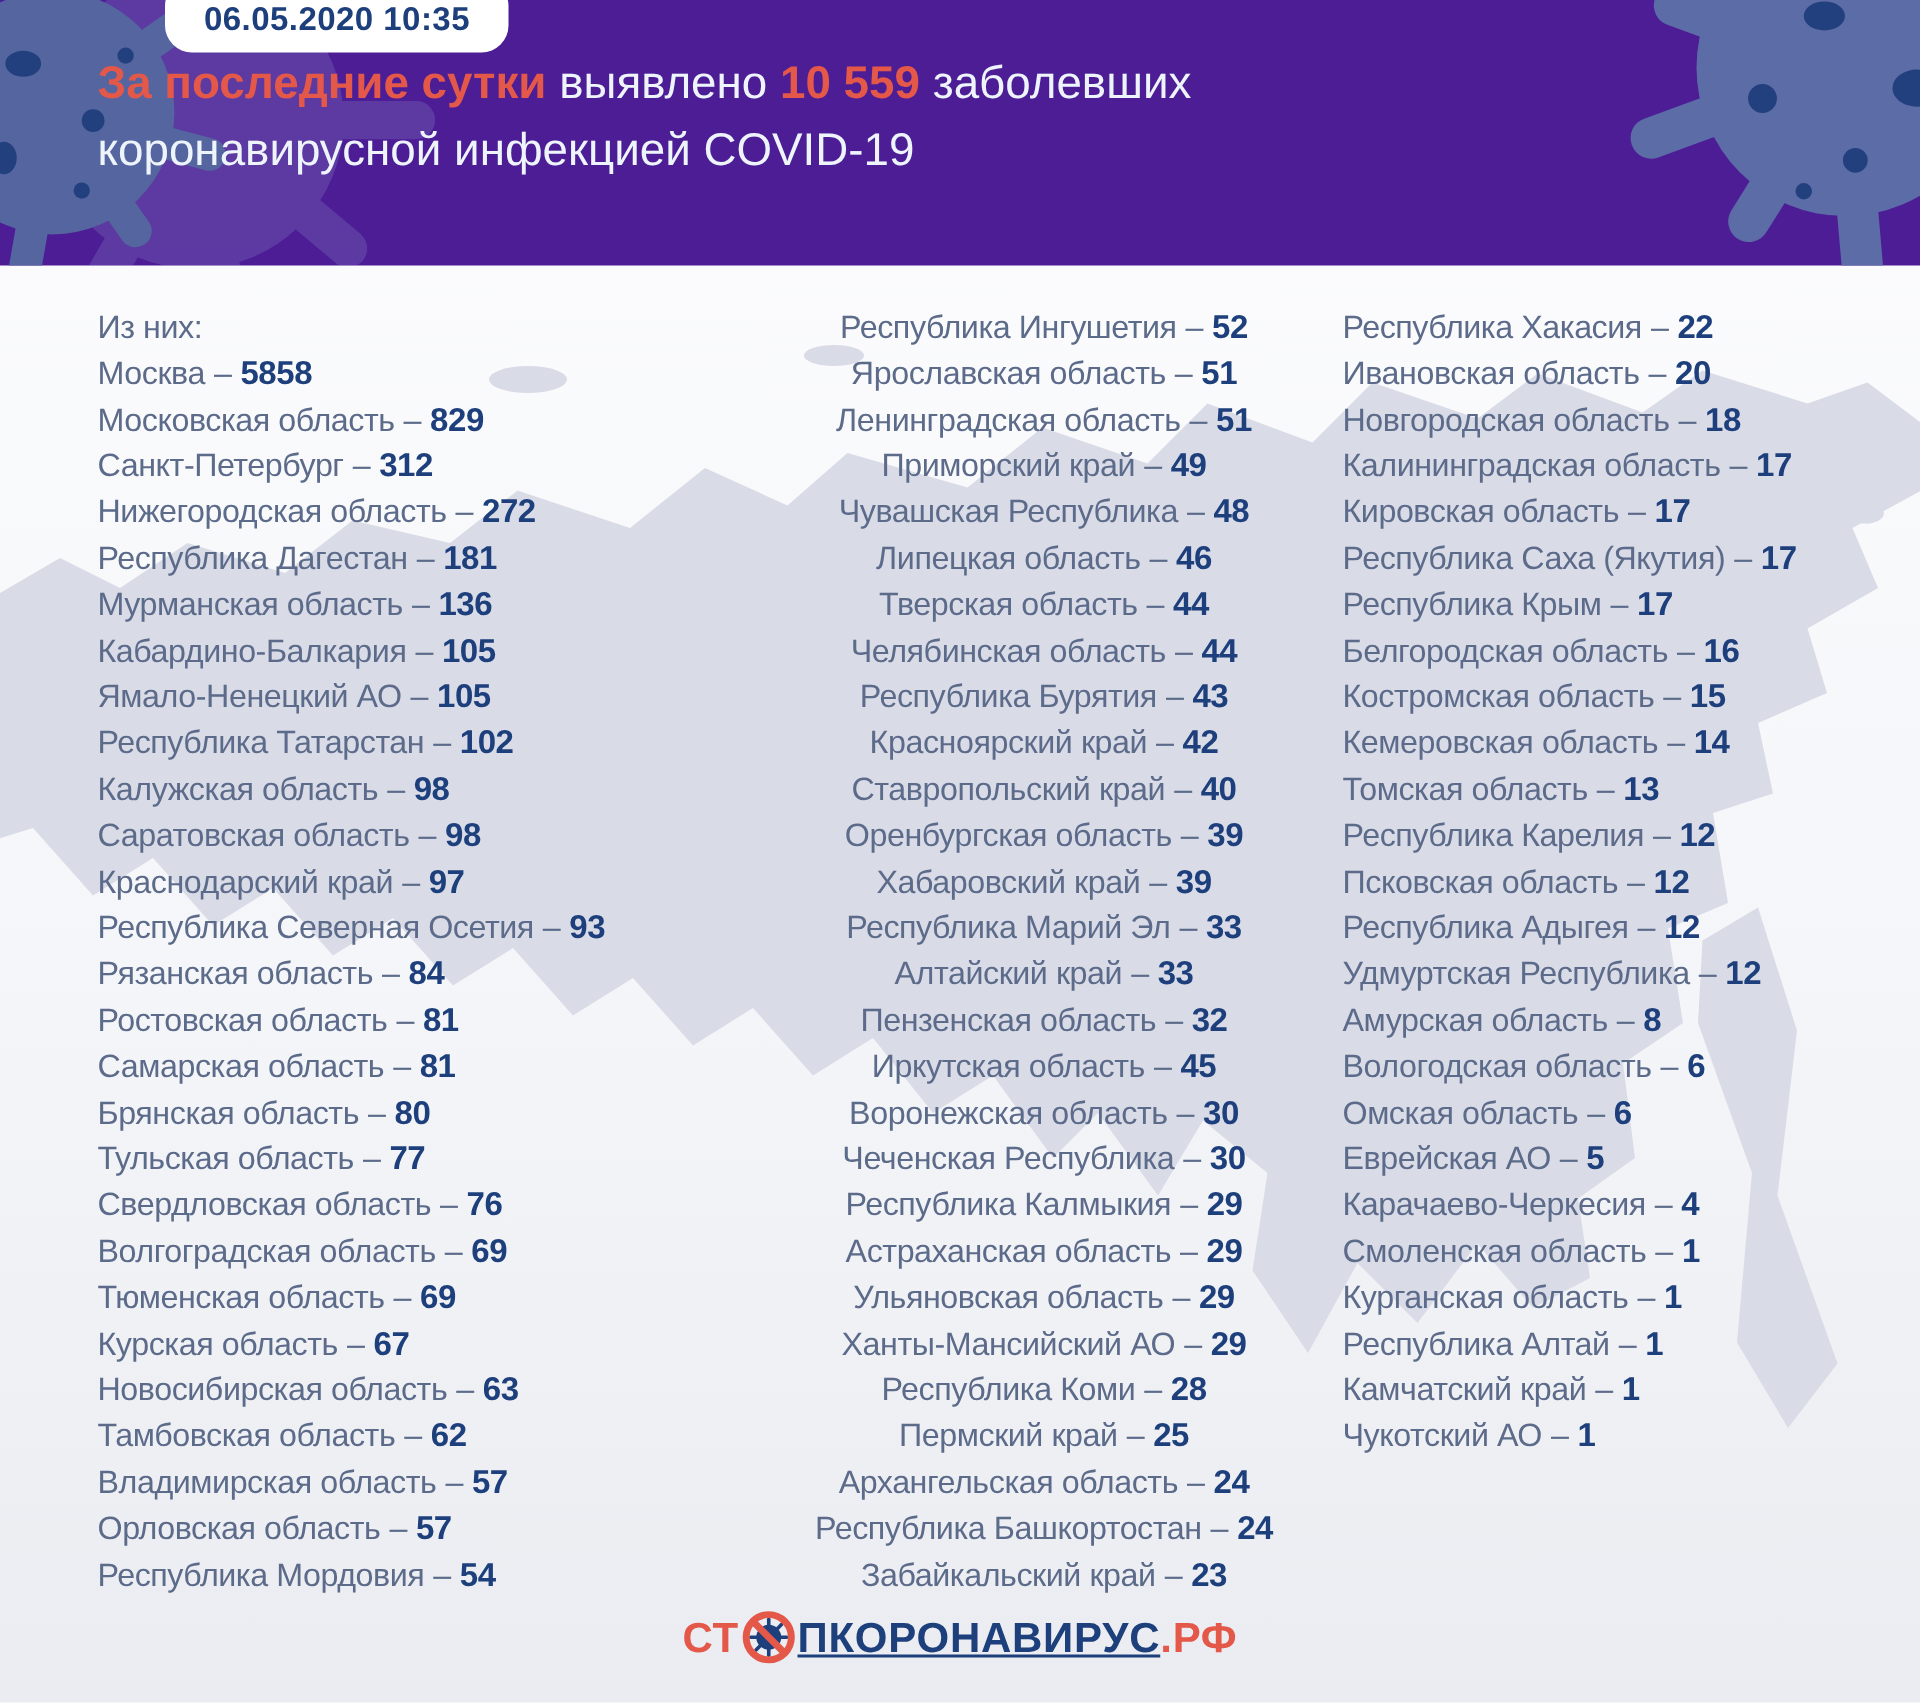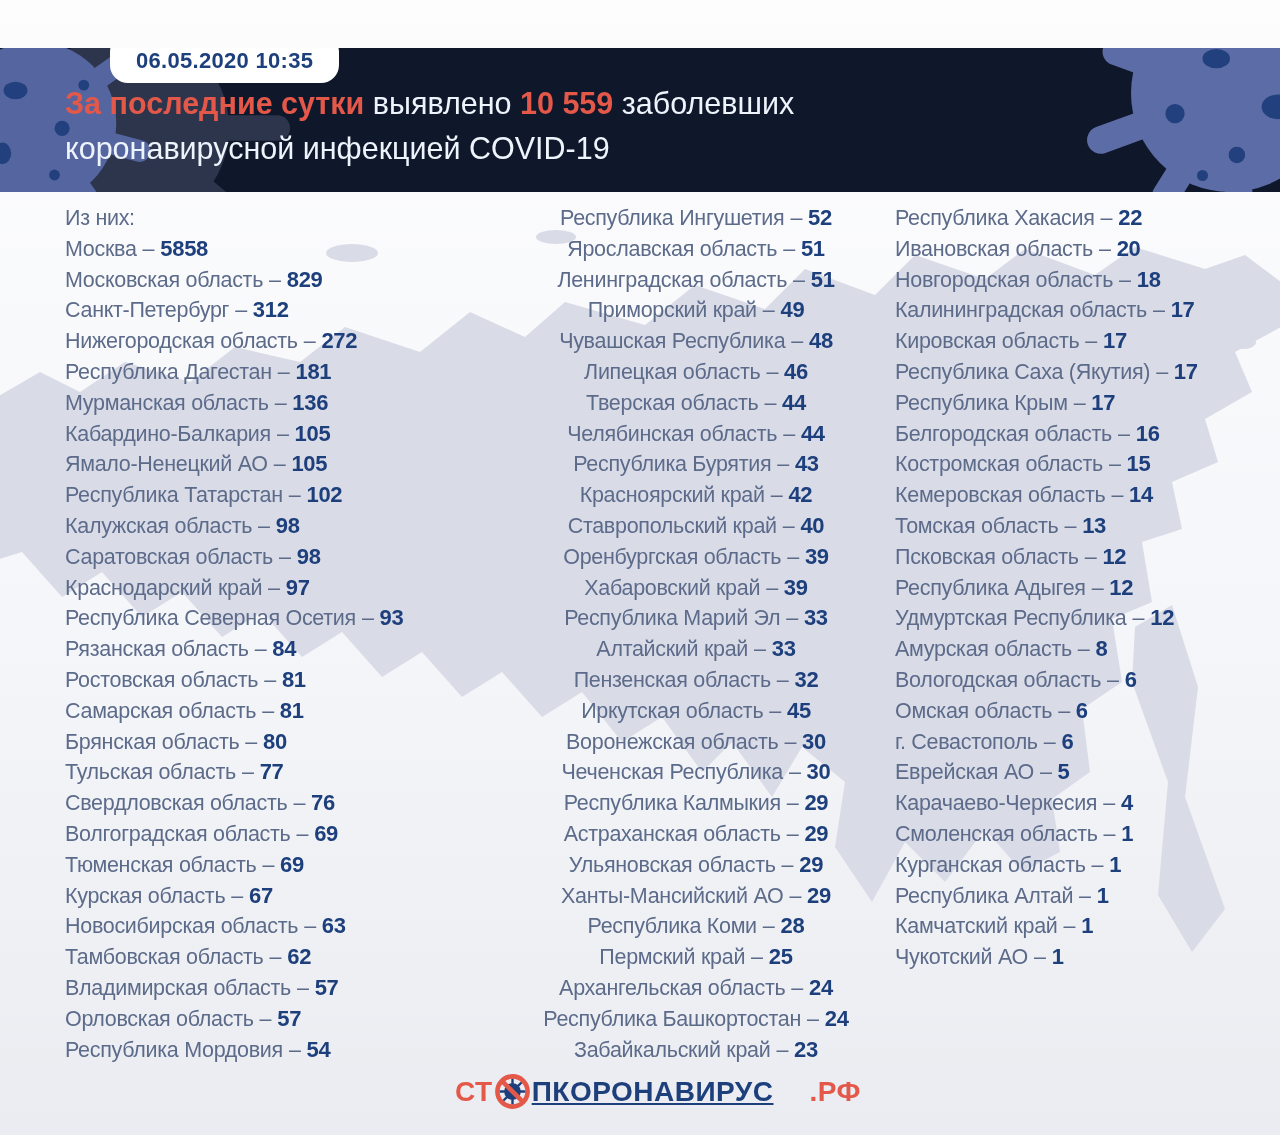--- a/index.html
+++ b/index.html
@@ -3,22 +3,22 @@
 <meta charset="utf-8">
 <style>
   html,body{margin:0;padding:0;}
   body{
     width:1280px;height:1135px;overflow:hidden;position:relative;
     font-family:"Liberation Sans",sans-serif;
     background:linear-gradient(180deg,#fdfdfe 0%,#f5f6f9 55%,#eaecf1 100%);
   }
   
   .header{
-    position:absolute;left:0;top:0;width:1280px;height:144px;
-    background:#0f172a;overflow:hidden;z-index:2;margin-top:48px;
+    position:absolute;left:0;top:0;width:1280px;height:177px;
+    background:#4c1d95;overflow:hidden;z-index:2;
   }
   .splat{position:absolute;pointer-events:none;}
   .splat-left{left:-95px;top:-55px;width:260px;height:260px;}
   .splat-left-ghost{left:-40px;top:-90px;width:340px;height:340px;opacity:.18;}
   .splat-right{right:-115px;top:-120px;width:330px;height:330px;}
   .date-badge{
     position:absolute;left:110px;top:-14px;
     background:#ffffff;border-radius:18px;
     padding:14px 26px 9px 26px;
     color:#1d3f7c;font-weight:bold;font-size:22px;letter-spacing:.3px;
@@ -41,21 +41,21 @@
   .row{line-height:30.8px;font-size:21.5px;letter-spacing:-0.3px;white-space:nowrap;}
   .rname{color:#5c6b8a;}
   .rdash{color:#5c6b8a;margin:0 6px;}
   .rval{color:#1d3f7c;font-weight:bold;font-size:22px;}
   
   .footer{
     position:absolute;left:0;top:916px;width:1280px;
     display:flex;justify-content:center;align-items:center;z-index:1;
   }
   .logo{display:flex;align-items:center;font-weight:800;font-size:28px;letter-spacing:.5px;}
-  .logo .red{color:#e4584a;margin-left:36px;}
+  .logo .red{color:#e4584a;}
   .logo .navy{color:#1d3f7c;text-decoration:underline;}
   .logo svg{width:37px;height:37px;margin:0 1px;display:block;}
 </style>
 </head>
 <body>
 
 <div class="header">
   <svg class="splat splat-left-ghost" viewBox="-120 -120 240 240">
     <g fill="#aebbe0">
       <circle r="70"></circle>
@@ -214,27 +214,27 @@
         <div class="row"><span class="rname">Ивановская область</span><span class="rdash">–</span><b class="rval">20</b></div>
         <div class="row"><span class="rname">Новгородская область</span><span class="rdash">–</span><b class="rval">18</b></div>
         <div class="row"><span class="rname">Калининградская область</span><span class="rdash">–</span><b class="rval">17</b></div>
         <div class="row"><span class="rname">Кировская область</span><span class="rdash">–</span><b class="rval">17</b></div>
         <div class="row"><span class="rname">Республика Саха (Якутия)</span><span class="rdash">–</span><b class="rval">17</b></div>
         <div class="row"><span class="rname">Республика Крым</span><span class="rdash">–</span><b class="rval">17</b></div>
         <div class="row"><span class="rname">Белгородская область</span><span class="rdash">–</span><b class="rval">16</b></div>
         <div class="row"><span class="rname">Костромская область</span><span class="rdash">–</span><b class="rval">15</b></div>
         <div class="row"><span class="rname">Кемеровская область</span><span class="rdash">–</span><b class="rval">14</b></div>
         <div class="row"><span class="rname">Томская область</span><span class="rdash">–</span><b class="rval">13</b></div>
+        <div class="row"><span class="rname">Республика Карелия</span><span class="rdash">–</span><b class="rval">12</b></div>
         <div class="row"><span class="rname">Псковская область</span><span class="rdash">–</span><b class="rval">12</b></div>
         <div class="row"><span class="rname">Республика Адыгея</span><span class="rdash">–</span><b class="rval">12</b></div>
         <div class="row"><span class="rname">Удмуртская Республика</span><span class="rdash">–</span><b class="rval">12</b></div>
         <div class="row"><span class="rname">Амурская область</span><span class="rdash">–</span><b class="rval">8</b></div>
         <div class="row"><span class="rname">Вологодская область</span><span class="rdash">–</span><b class="rval">6</b></div>
         <div class="row"><span class="rname">Омская область</span><span class="rdash">–</span><b class="rval">6</b></div>
-        <div class="row"><span class="rname">г. Севастополь</span><span class="rdash">–</span><b class="rval">6</b></div>
         <div class="row"><span class="rname">Еврейская АО</span><span class="rdash">–</span><b class="rval">5</b></div>
         <div class="row"><span class="rname">Карачаево-Черкесия</span><span class="rdash">–</span><b class="rval">4</b></div>
         <div class="row"><span class="rname">Смоленская область</span><span class="rdash">–</span><b class="rval">1</b></div>
         <div class="row"><span class="rname">Курганская область</span><span class="rdash">–</span><b class="rval">1</b></div>
         <div class="row"><span class="rname">Республика Алтай</span><span class="rdash">–</span><b class="rval">1</b></div>
         <div class="row"><span class="rname">Камчатский край</span><span class="rdash">–</span><b class="rval">1</b></div>
         <div class="row"><span class="rname">Чукотский АО</span><span class="rdash">–</span><b class="rval">1</b></div>
       </div>
   </div>
 

